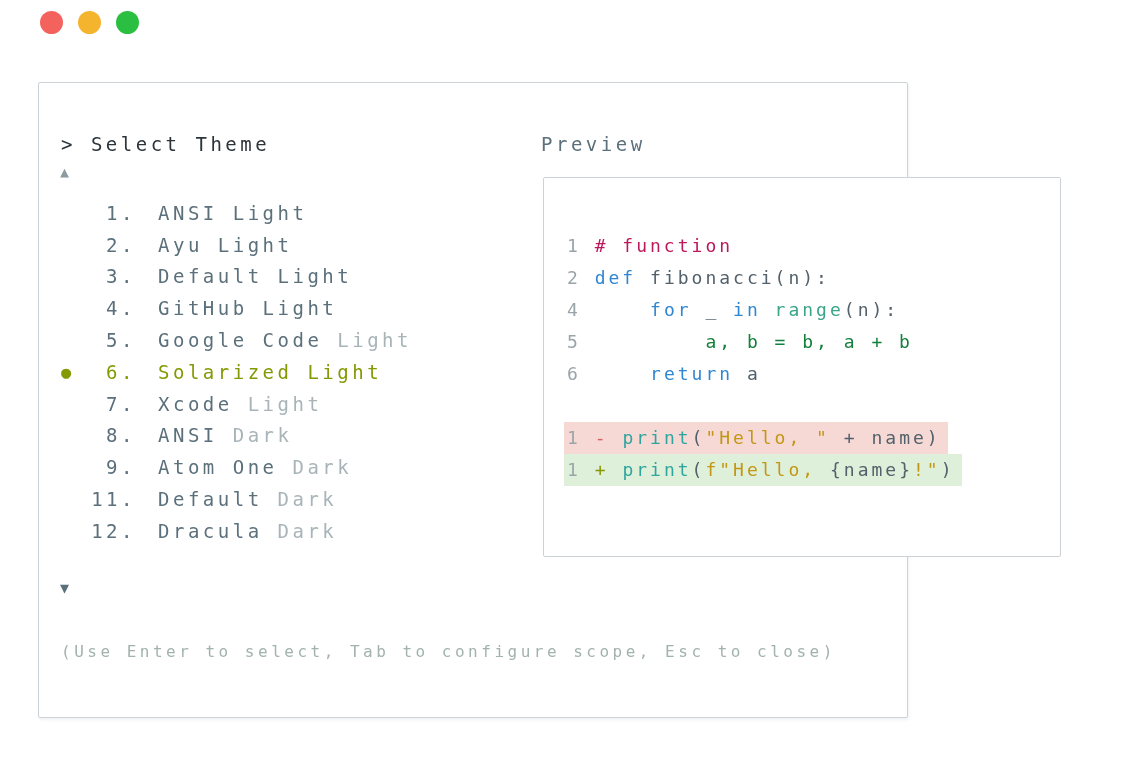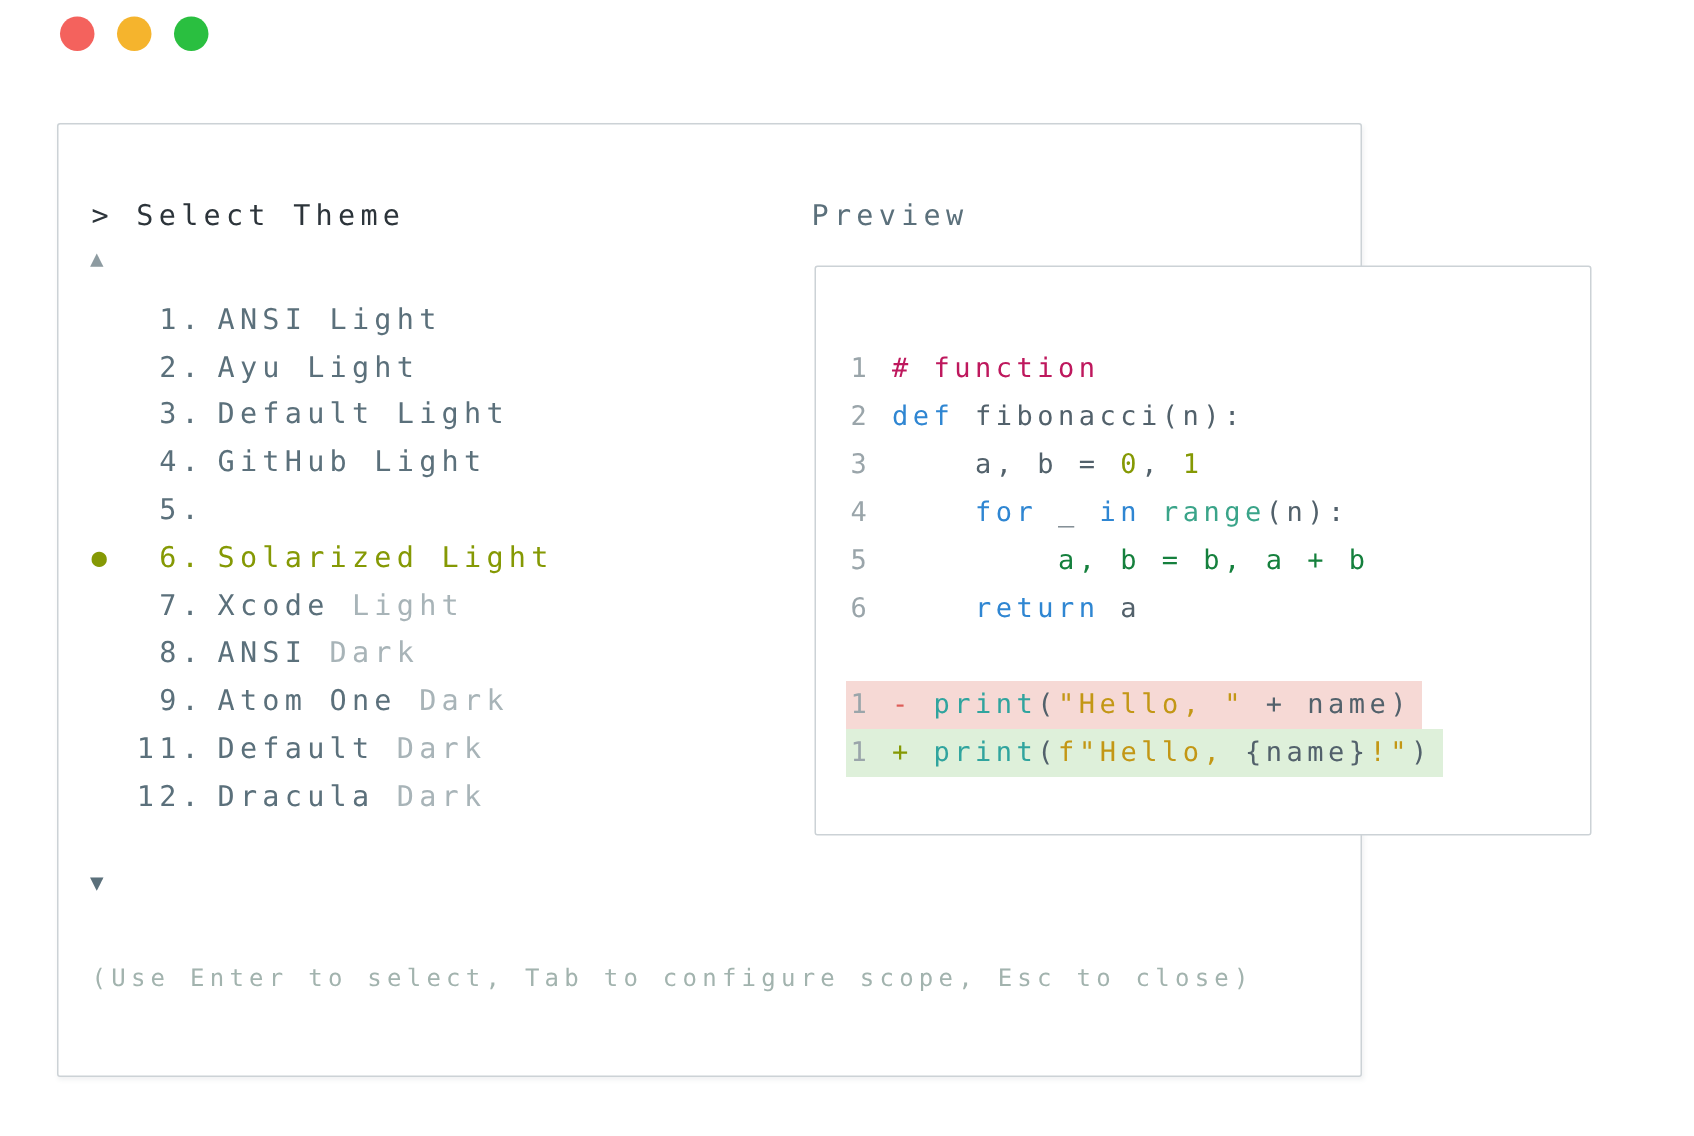--- a/index.html
+++ b/index.html
@@ -30,21 +30,21 @@
   }
   .theme-list { position: absolute; left: 22px; top: 114px; width: 450px; }
   .theme-row {
     display: flex; align-items: center; height: 31.8px; font-size: 19px;
     letter-spacing: 3.5px; color: var(--slate); cursor: default;
   }
   .theme-row .bullet {
     width: 30px; font-size: 17px; letter-spacing: 0; color: var(--olive);
   }
   .theme-row .num { width: 45px; text-align: right; }
-  .theme-row .label { margin-left: 9px; white-space: pre; text-align: center; }
+  .theme-row .label { margin-left: 22px; white-space: pre; text-align: center; }
   .theme-row .dim { color: var(--dim); }
   .theme-row.selected { color: var(--olive); }
 
   .help {
     position: absolute; left: 22px; top: 556px; font-size: 16px; line-height: 26px;
     letter-spacing: 3.5px; color: var(--help); white-space: pre;
   }
 
   .preview-label {
     position: absolute; left: 502px; top: 48px; font-size: 19px; line-height: 26px;
@@ -91,20 +91,21 @@
         <span class="label"><span>Default Light</span></span>
       </div>
       <div class="theme-row">
         <span class="bullet"></span>
         <span class="num">4.</span>
         <span class="label"><span>GitHub Light</span></span>
       </div>
       <div class="theme-row">
         <span class="bullet"></span>
         <span class="num">5.</span>
+        <span class="label"><span>Google Code</span><span class="dim"> Light</span></span>
       </div>
       <div class="theme-row selected">
         <span class="bullet">●</span>
         <span class="num">6.</span>
         <span class="label"><span>Solarized Light</span></span>
       </div>
       <div class="theme-row">
         <span class="bullet"></span>
         <span class="num">7.</span>
         <span class="label"><span>Xcode</span><span class="dim"> Light</span></span>
@@ -131,21 +132,20 @@
       </div>
     </div>
   <div class="arrow-down">▼</div>
   <div class="help">(Use Enter to select, Tab to configure scope, Esc to close)</div>
 
   <div class="preview-label">Preview</div>
   <div class="preview-box">
     <div class="code-block">
         <div class="code-line"><span style="color: rgb(154, 165, 170);">1 </span><span style="color: #be185d;"># function</span></div>
         <div class="code-line"><span style="color: rgb(154, 165, 170);">2 </span><span style="color: rgb(47, 134, 210);">def</span><span style="color: rgb(82, 97, 107);"> fibonacci(n):</span></div>
-        <div class="code-line"><span style="color: rgb(154, 165, 170);">3 </span><span style="color: rgb(82, 97, 107);">    a, b = </span><span style="color: rgb(133, 153, 4);">0</span><span style="color: rgb(82, 97, 107);">, </span><span style="color: rgb(133, 153, 4);">1</span></div>
         <div class="code-line"><span style="color: rgb(154, 165, 170);">4 </span><span style="color: rgb(82, 97, 107);">    </span><span style="color: rgb(47, 134, 210);">for</span><span style="color: rgb(82, 97, 107);"> _ </span><span style="color: rgb(47, 134, 210);">in</span><span style="color: rgb(82, 97, 107);"> </span><span style="color: rgb(58, 164, 137);">range</span><span style="color: rgb(82, 97, 107);">(n):</span></div>
         <div class="code-line"><span style="color: rgb(154, 165, 170);">5 </span><span style="color: #15803d;">        a, b = b, a + b</span></div>
         <div class="code-line"><span style="color: rgb(154, 165, 170);">6 </span><span style="color: rgb(82, 97, 107);">    </span><span style="color: rgb(47, 134, 210);">return</span><span style="color: rgb(82, 97, 107);"> a</span></div>
         <div class="code-line"> </div>
         <div class="code-line removed"><span style="color: rgb(154, 165, 170);">1 </span><span style="color: rgb(221, 93, 88);">- </span><span style="color: rgb(48, 164, 158);">print</span><span style="color: rgb(82, 97, 107);">(</span><span style="color: rgb(195, 151, 21);">"Hello, "</span><span style="color: rgb(82, 97, 107);"> + name)</span></div>
         <div class="code-line added"><span style="color: rgb(154, 165, 170);">1 </span><span style="color: rgb(133, 153, 4);">+ </span><span style="color: rgb(48, 164, 158);">print</span><span style="color: rgb(82, 97, 107);">(</span><span style="color: rgb(195, 151, 21);">f</span><span style="color: rgb(195, 151, 21);">"Hello, </span><span style="color: rgb(82, 97, 107);">{name}</span><span style="color: rgb(195, 151, 21);">!"</span><span style="color: rgb(82, 97, 107);">)</span></div>
       </div>
   </div>
 </div>
 

